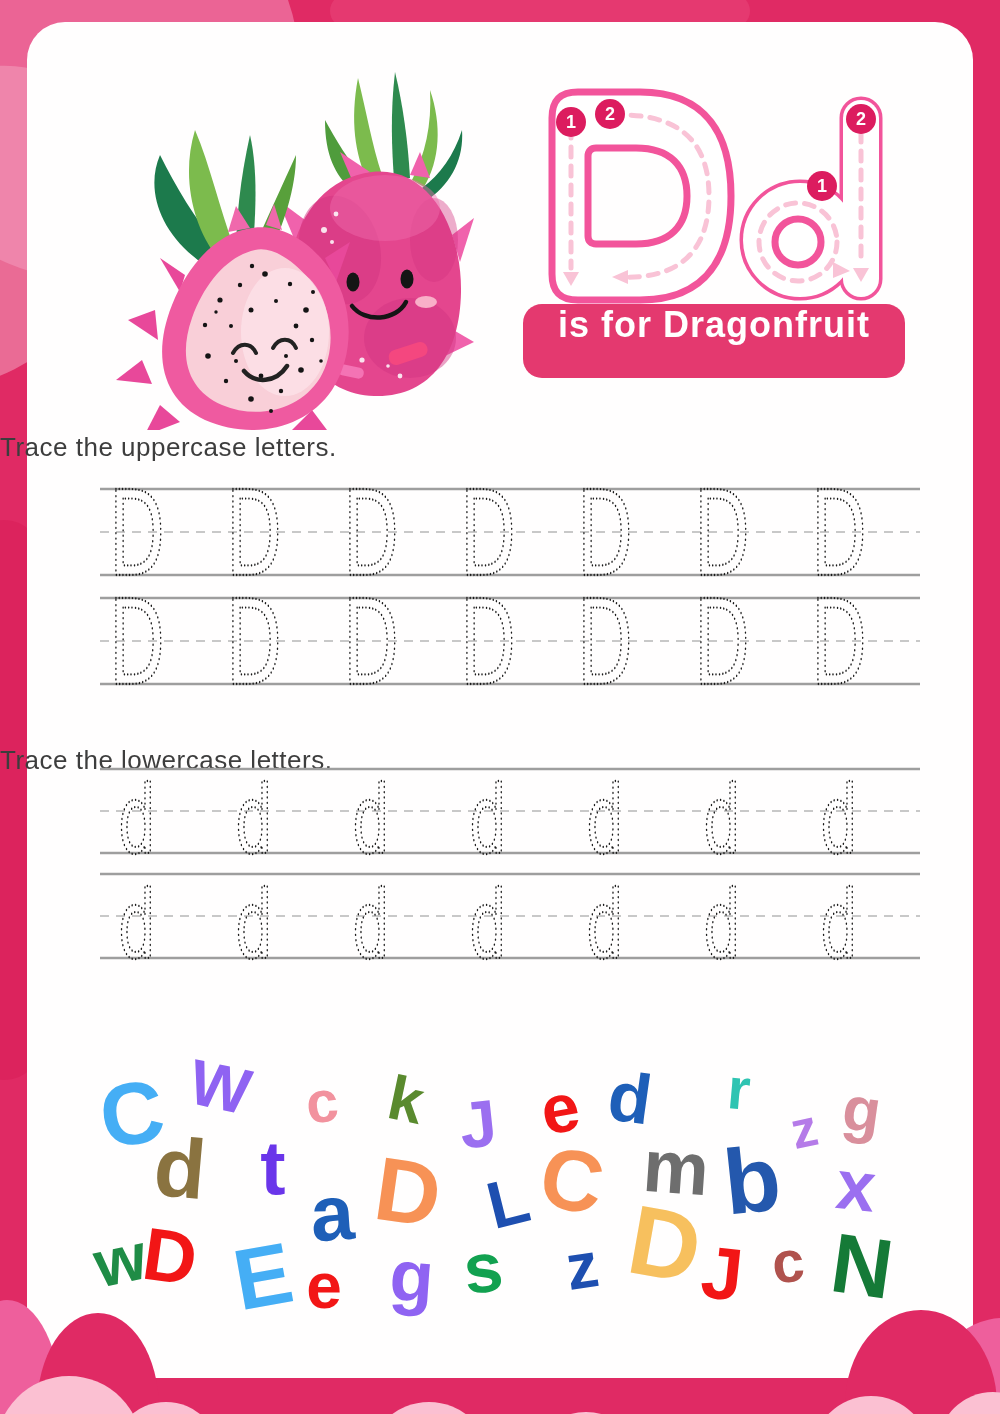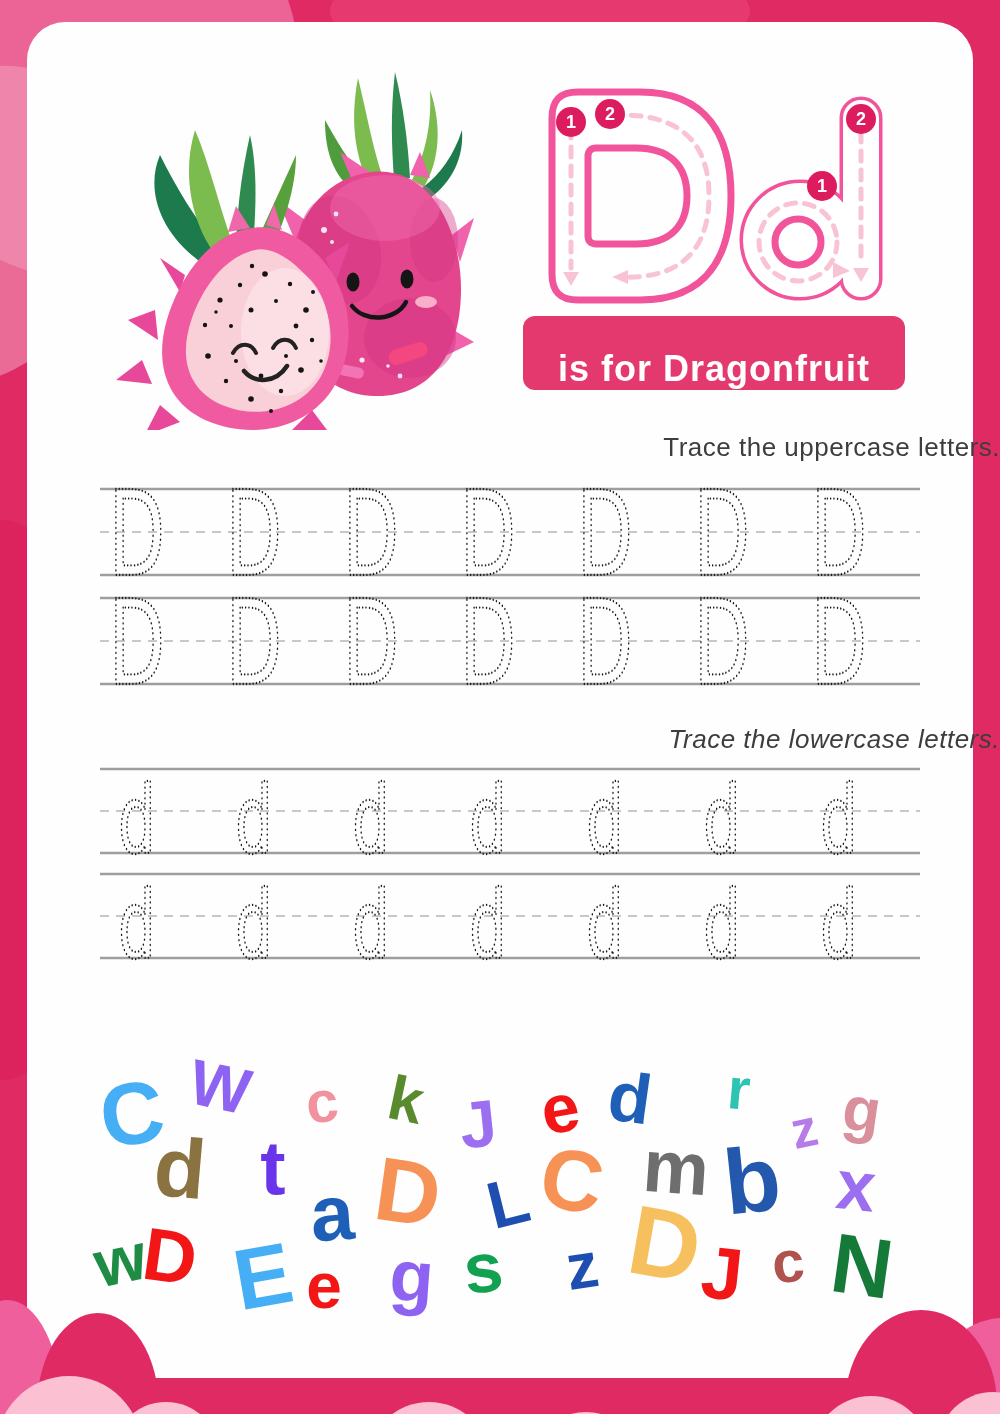--- a/index.html
+++ b/index.html
@@ -23,28 +23,28 @@
   .blob.bl2{left:-48px;top:1300px;width:110px;height:220px;}
   .blob.bl3{left:-4px;top:1376px;width:146px;height:146px;}
   .blob.bl4{left:112px;top:1402px;width:108px;height:108px;}
   .blob.bc1{left:368px;top:1402px;width:122px;height:120px;}
   .blob.bc2{left:532px;top:1412px;width:108px;height:100px;}
   .blob.br1{left:845px;top:1310px;width:152px;height:190px;}
   .blob.br2{left:928px;top:1318px;width:150px;height:170px;}
   .blob.br3{left:812px;top:1396px;width:118px;height:118px;}
   .blob.br4{left:938px;top:1392px;width:110px;height:110px;}
   
-  .heading{position:absolute;left:0;width:100%;text-align:right;color:#3D3D3D;
+  .heading{position:absolute;left:0;width:100%;text-align:left;color:#3D3D3D;
            font-size:26px;letter-spacing:.5px;z-index:2;}
   .h-upper{top:432px;}
-  .h-lower{top:724px;font-style:italic;}
+  .h-lower{top:745px;}
   .h-circle{top:1010px;}
   
-  .banner{position:absolute;left:523px;top:316px;width:382px;height:74px;background:#E4396F;
-          border-radius:12px;display:flex;align-items:flex-end;justify-content:center;z-index:2;}
+  .banner{position:absolute;left:523px;top:304px;width:382px;height:74px;background:#E4396F;
+          border-radius:19px;display:flex;align-items:flex-start;justify-content:center;z-index:2;}
   .banner span{color:#FFFFFF;font-weight:bold;font-size:36px;letter-spacing:1px;}
   
   svg.trace-row{position:absolute;left:100px;width:820px;height:100px;overflow:visible;z-index:2;}
   .row1{top:483px;} .row2{top:592px;} .row3{top:763px;} .row4{top:868px;}
   svg.trace-row text{font-family:"DejaVu Sans",sans-serif;fill:none;stroke:#1A1A1A;stroke-width:2.3;
           stroke-linecap:round;stroke-dasharray:.1 5.2;}
   .guide-solid{stroke:#9E9E9E;stroke-width:2.5;}
   .guide-dash{stroke:#C8C8C8;stroke-width:2;stroke-dasharray:9 7;}
   
   .dd-svg{position:absolute;left:520px;top:85px;width:390px;height:235px;overflow:visible;z-index:2;}

